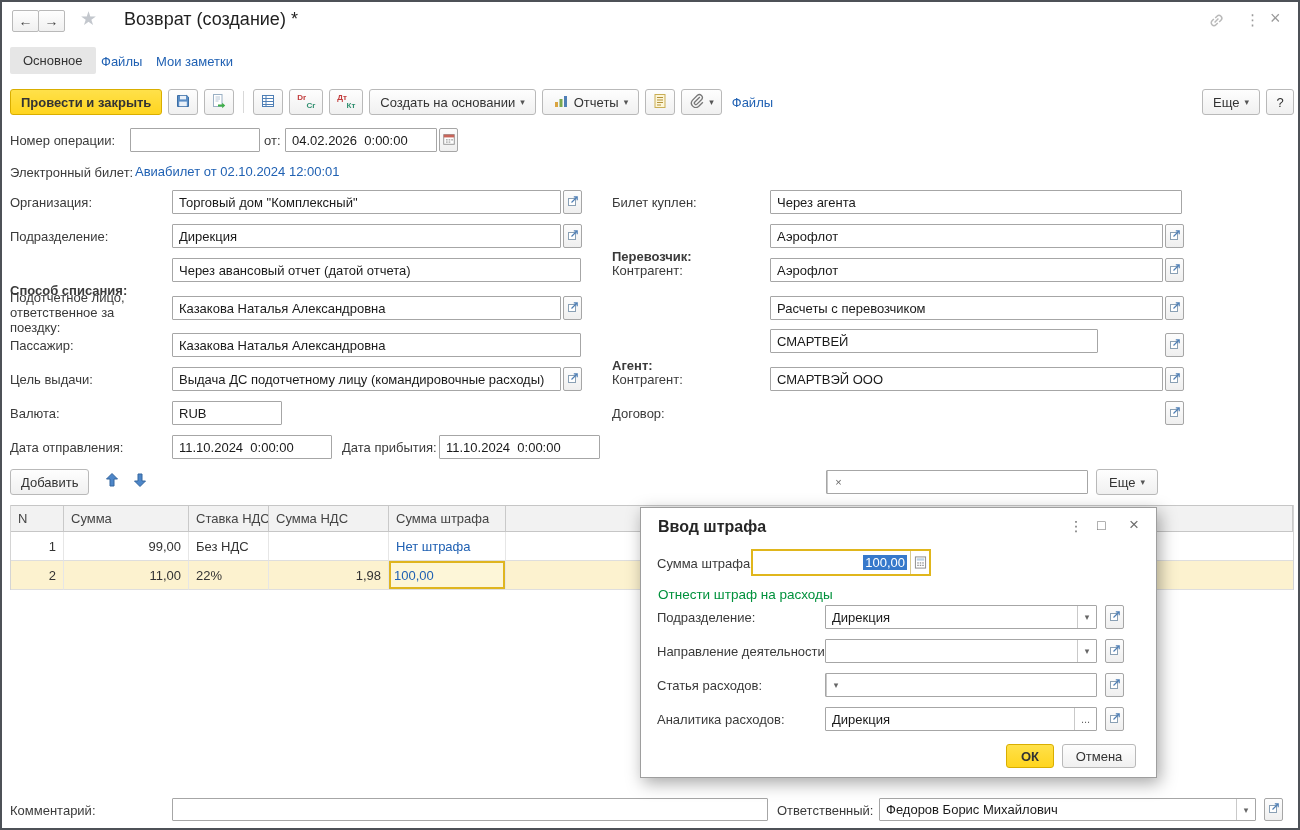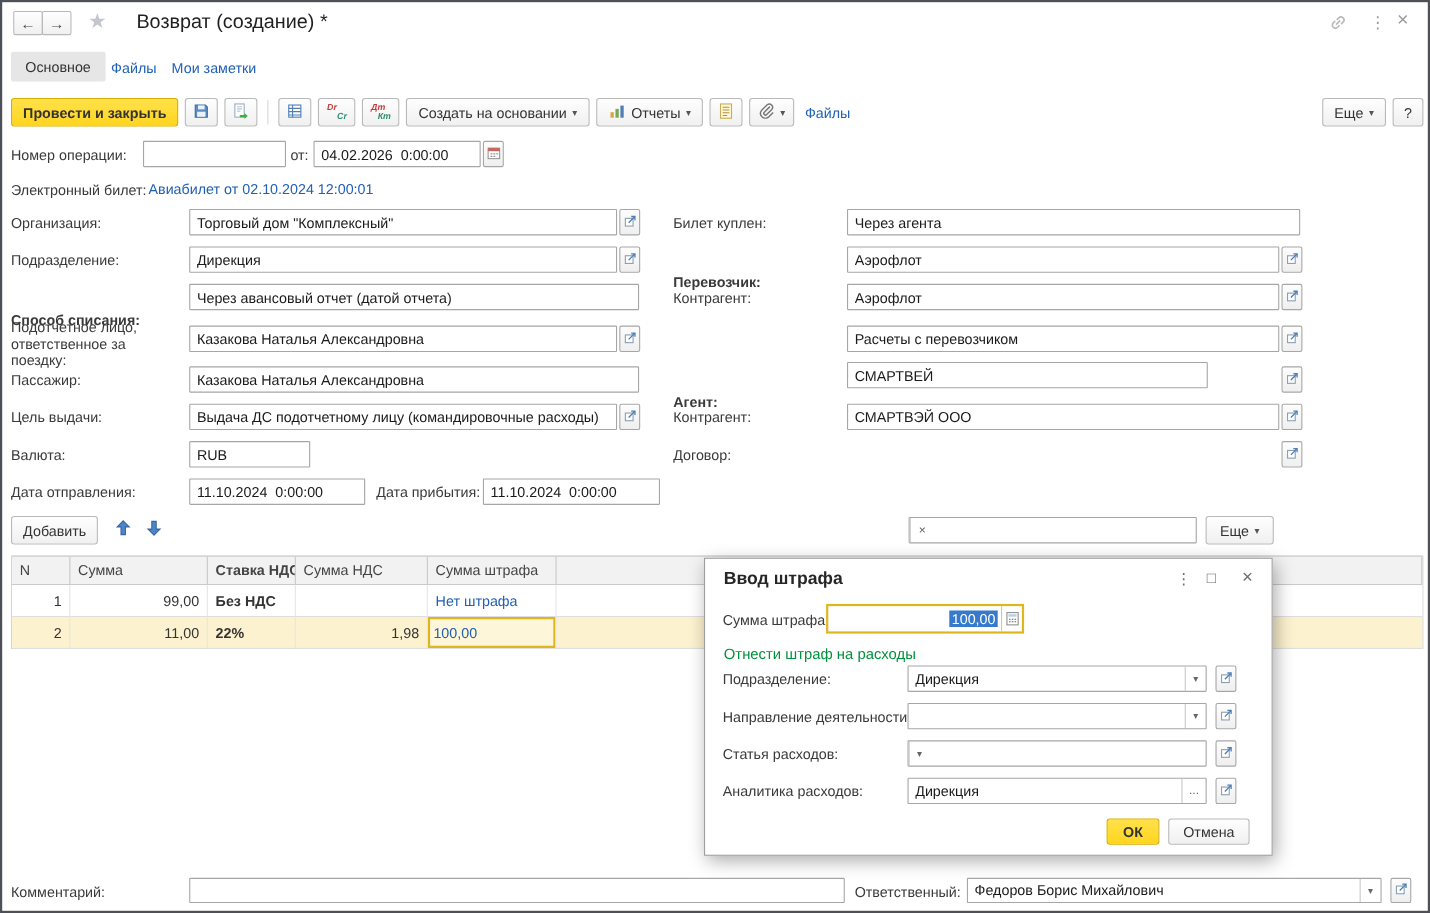--- a/index.html
+++ b/index.html
@@ -23,21 +23,21 @@
   .seg.txt { font-size:11px; width:22px; }
   .openbtn { position:absolute; width:19px; height:24px; border:1px solid #a6a6a6; border-radius:2px;
              background:linear-gradient(#fdfdfd,#efefef); display:flex; align-items:center;
              justify-content:center; cursor:pointer; }
 
   
   .btn { display:inline-flex; align-items:center; justify-content:center; height:26px; padding:0 10px;
          border:1px solid #b9b9b9; border-radius:3px; background:linear-gradient(#fefefe,#f0f0f0);
          color:#333; cursor:pointer; gap:5px; font-size:13px; white-space:nowrap; }
   .btn.yellow { background:linear-gradient(#ffe14a,#ffd51f); border-color:#d9ae00; font-weight:bold; }
-  .iconbtn { width:30px; padding:0;font-style:italic; }
+  .iconbtn { width:30px; padding:0; }
   .caret { font-size:9px; color:#555; }
   .sep { width:1px; height:22px; background:#d8d8d8; margin:0 3px; }
 
   
   .navbtn { position:absolute; width:27px; height:22px; border:1px solid #b9b9b9; border-radius:2px;
             background:linear-gradient(#fefefe,#f0f0f0); display:flex; align-items:center;
             justify-content:center; color:#444; font-size:14px; cursor:pointer; }
   .wtitle { position:absolute; left:122px; top:7px; font-size:18px; color:#1f1f1f; }
   .star { position:absolute; left:78px; top:5px; font-size:19px; color:#c3c7cd; cursor:pointer; }
   .tbico { position:absolute; color:#9a9a9a; cursor:pointer; }
@@ -56,21 +56,21 @@
   .acc-chip .grn { color:#2f8f6f; align-self:flex-end; }
 
   
   .table { position:absolute; left:8px; top:503px; width:1284px;
            border-left:1px solid #d4d4d4; border-right:1px solid #d4d4d4; }
   .trow { display:flex; height:29px; background:#fff; }
   .trow.thead { height:27px; background:#f2f2f2; border-top:1px solid #c6c6c6; border-bottom:1px solid #c6c6c6; }
   .tc { display:flex; align-items:center; padding:0 7px; border-right:1px solid #e6e6e6;
         border-bottom:1px solid #dedede; overflow:hidden; white-space:nowrap; }
   .thead .tc { border-right:1px solid #c9c9c9; border-bottom:none; color:#444; }
-  .c0 { width:53px; } .c1 { width:125px; } .c2 { width:80px;font-weight:bold; } .c3 { width:120px; }
+  .c0 { width:53px; } .c1 { width:125px; } .c2 { width:80px; } .c3 { width:120px; }
   .c4 { width:117px; } .c5 { flex:1; border-right:none; }
   .num { justify-content:flex-end; }
   .trow.sel { background:#fcf2cf; }
   .cellsel { display:flex; align-items:center; width:100%; height:100%;
              box-shadow:inset 0 0 0 2px #dfb520; background:#fdf6d8; padding:0 5px; }
   .tc.nopad { padding:0; }
 
   
   .dialog { position:absolute; left:638px; top:505px; width:517px; height:271px; background:#fff;
             border:1px solid #9e9e9e; box-shadow:3px 5px 16px rgba(0,0,0,.35); z-index:10; }

